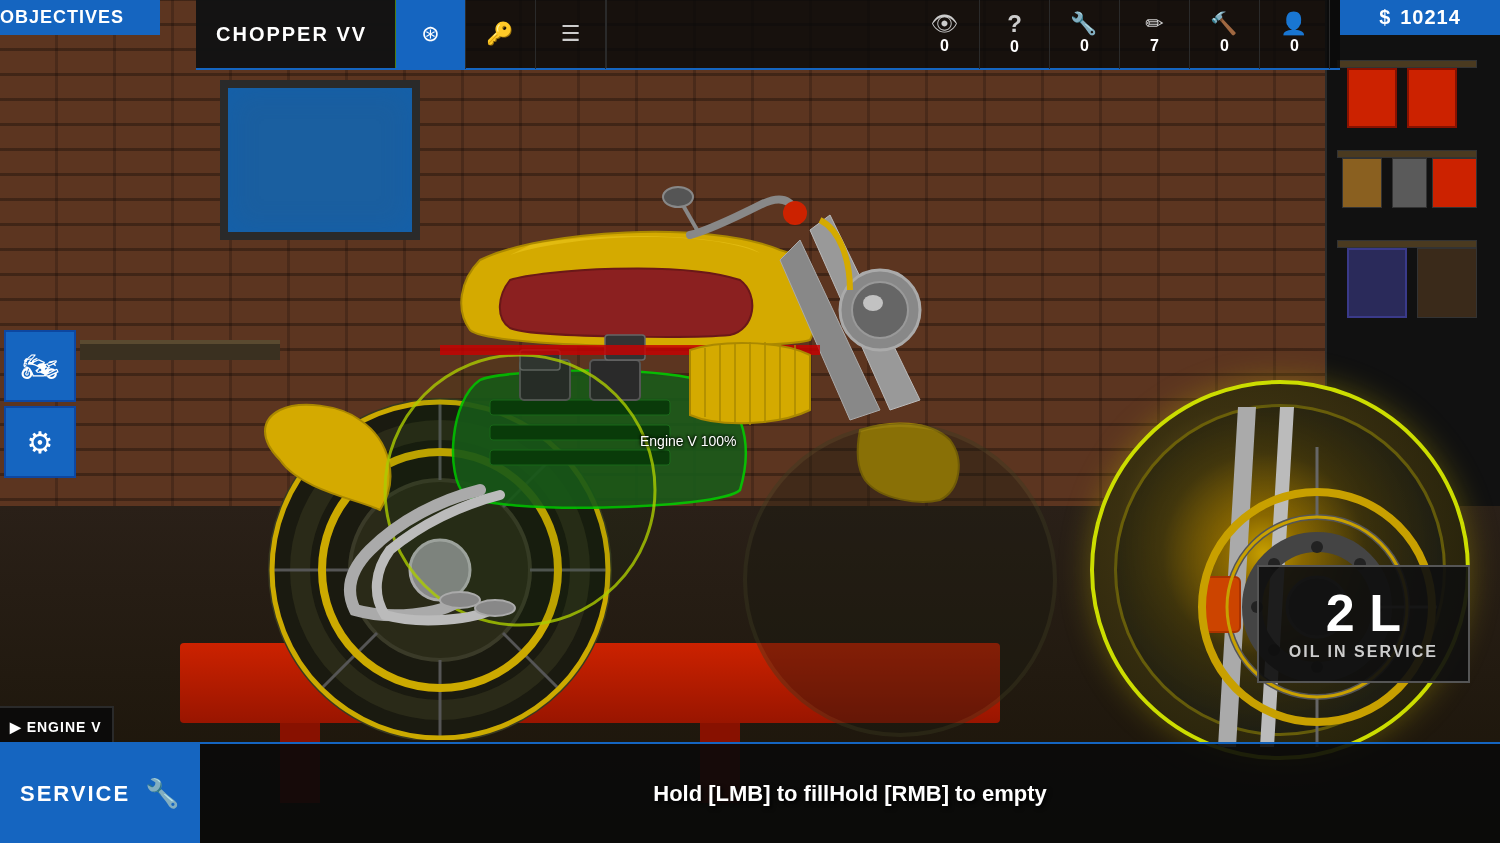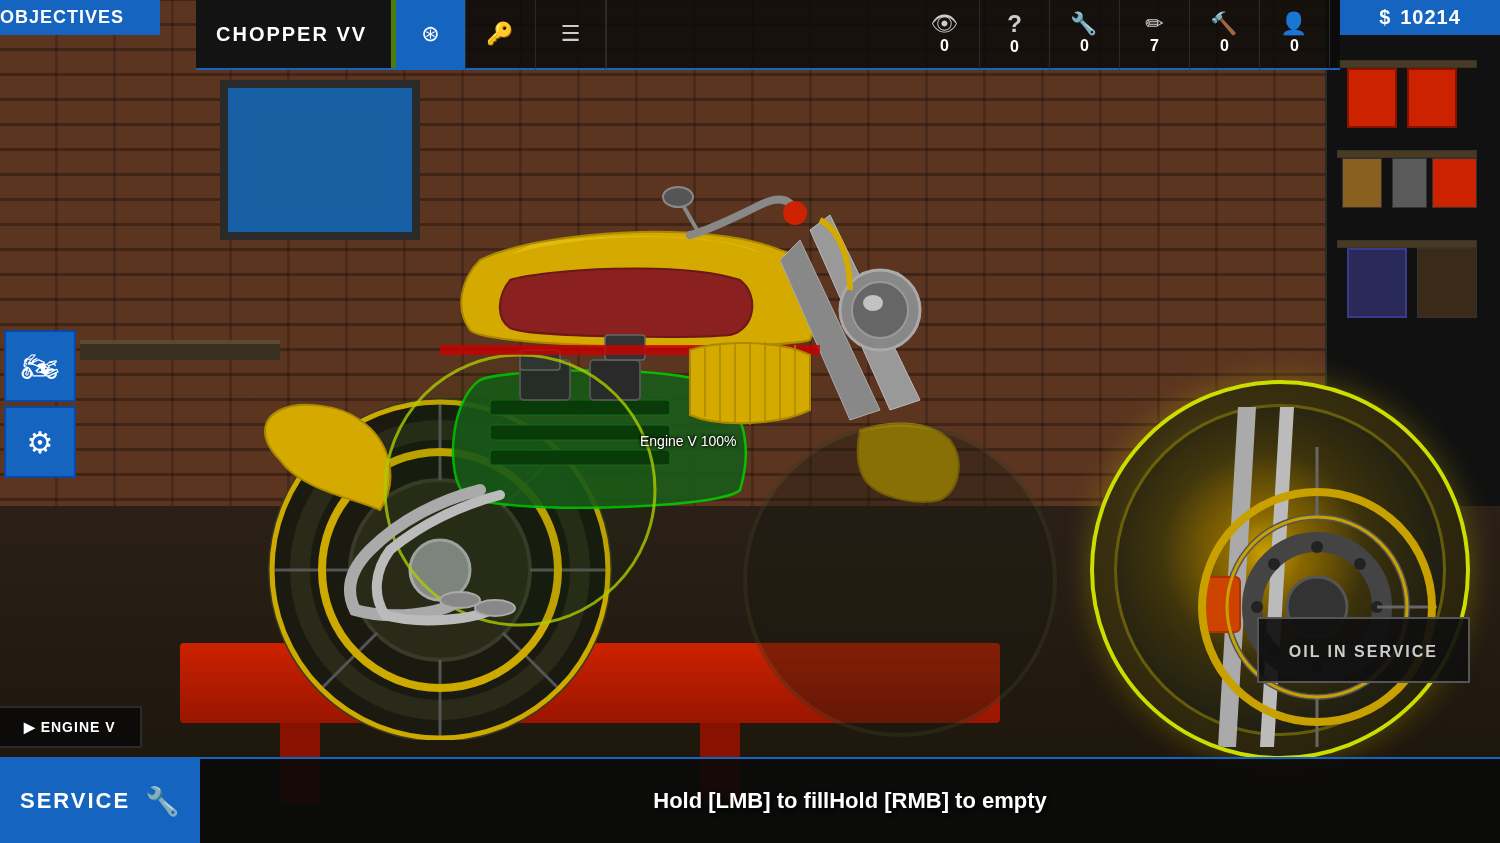--- a/index.html
+++ b/index.html
@@ -150,21 +150,21 @@
       height: 70px;
       background: rgba(10,10,10,0.85);
       border-bottom: 2px solid #1565c0;
       display: flex;
       align-items: center;
       z-index: 100;
     }
 
     .vehicle-name {
       background: rgba(20,20,20,0.9);
-      border-right: 5px solid #4d7c0f;
+      border-right: 1px solid #4d7c0f;
       padding: 0 20px;
       height: 100%;
       display: flex;
       align-items: center;
       min-width: 200px;
     }
     .vehicle-name span {
       color: #fff;
       font-size: 20px;
       font-weight: 900;
@@ -279,41 +279,41 @@
     }
 
     
     .engine-tab {
       position: absolute;
       bottom: 95px;
       left: 0;
       background: rgba(10,10,10,0.9);
       border: 2px solid #2a2a2a;
       border-left: none;
-      padding: 10px 24px;
+      padding: 10px 10px;
       z-index: 100;
     }
     .engine-tab-arrow {
       color: #fff;
       font-size: 14px;
     }
     .engine-tab span {
       color: #fff;
       font-size: 14px;
       font-weight: 900;
       letter-spacing: 1px;
     }
 
     
     .bottom-bar {
       position: absolute;
       bottom: 0;
       left: 0;
       right: 0;
-      height: 86px;
+      height: 101px;
       background: rgba(10,10,10,0.9);
       border-top: 2px solid #1565c0;
       display: flex;
       align-items: center;
       z-index: 100;
     }
 
     .service-label {
       background: #1565c0;
       height: 100%;
@@ -627,20 +627,21 @@
 
 <div class="engine-label">
   <span>Engine V 100%</span>
 </div>
 
 <div class="engine-tab">
   <span class="engine-tab-arrow">▶ </span><span>ENGINE V</span>
 </div>
 
 <div class="oil-info">
+  <div class="oil-amount">2 L</div>
   <div class="oil-label">OIL IN SERVICE</div>
 </div>
 
 <div class="bottom-bar">
   <div class="service-label">
     <span class="service-text">SERVICE</span>
     <span class="service-icon">🔧</span>
   </div>
   <div class="bottom-hint">
     <span class="hint-text">Hold [LMB] to fillHold [RMB] to empty</span>

